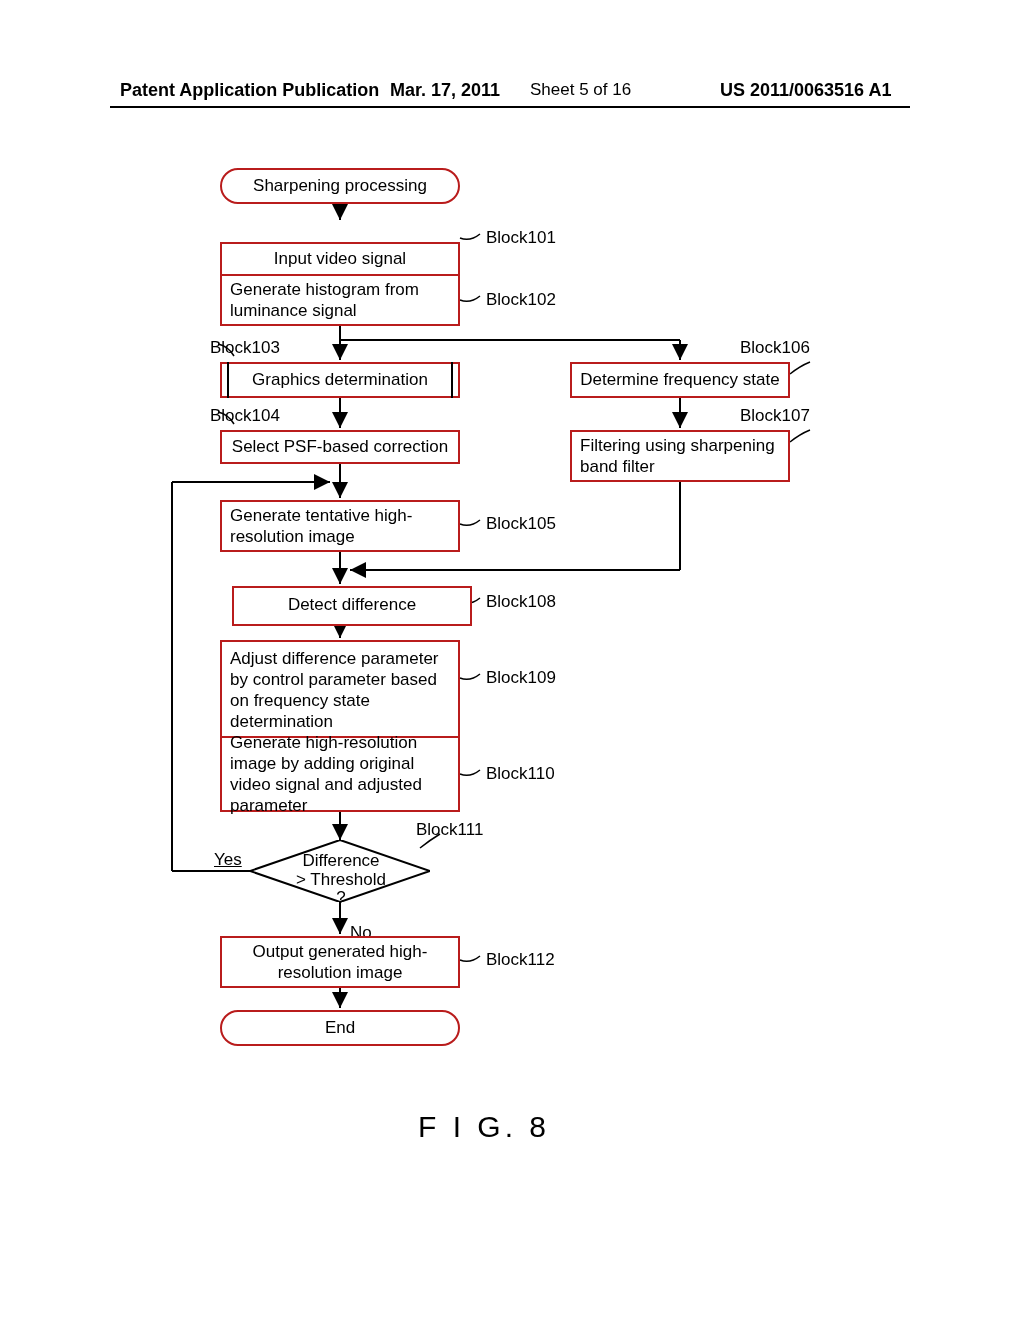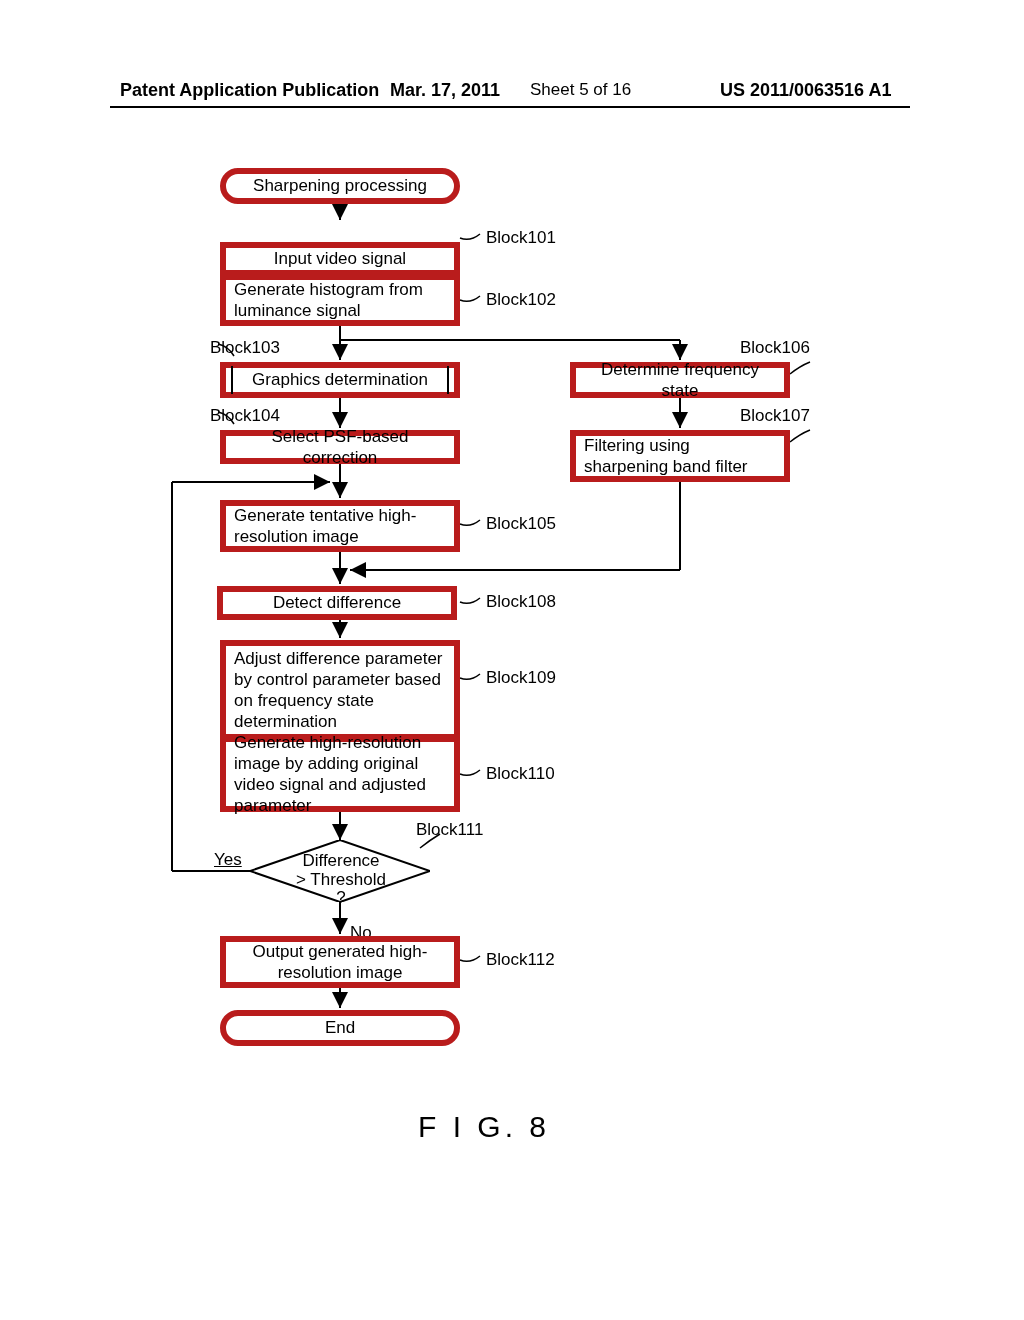--- a/index.html
+++ b/index.html
@@ -30,21 +30,21 @@
     border-top: 2px solid #000;
   }
   .flowchart {
     position: absolute;
     top: 160px;
     left: 0;
     width: 1024px;
   }
   .box {
     position: absolute;
-    border: 6px solid #b91c1c;
+    border: 2px solid #b91c1c;
     background: #fff;
     font-size: 17px;
     display: flex;
     align-items: center;
     justify-content: center;
     text-align: center;
     padding: 9px 8px;
     line-height: 1.25;
   }
   .box.left-align { justify-content: flex-start; text-align: left; }
@@ -185,21 +185,21 @@
   <div class="box" style="left:570px; top:202px; width:220px; height:36px;">
     <span>Determine frequency state</span>
   </div>
   <div class="label" style="left:740px; top:178px;">Block106</div>
 
   <div class="box left-align" style="left:570px; top:270px; width:220px; height:52px;">
     <span>Filtering using sharpening band filter</span>
   </div>
   <div class="label" style="left:740px; top:246px;">Block107</div>
 
-  <div class="box" style="left:217px; top:426px; width:240px; height:34px;">
+  <div class="box" style="left:232px; top:426px; width:240px; height:40px;align-items:flex-end;">
     <span>Detect difference</span>
   </div>
   <div class="label" style="left:486px; top:432px;">Block108</div>
 
   <div class="box left-align" style="left:220px; top:480px; width:240px; height:100px;">
     <span>Adjust difference parameter by control parameter based on frequency state determination</span>
   </div>
   <div class="label" style="left:486px; top:508px;">Block109</div>
 
   <div class="box left-align" style="left:220px; top:576px; width:240px; height:76px;">

